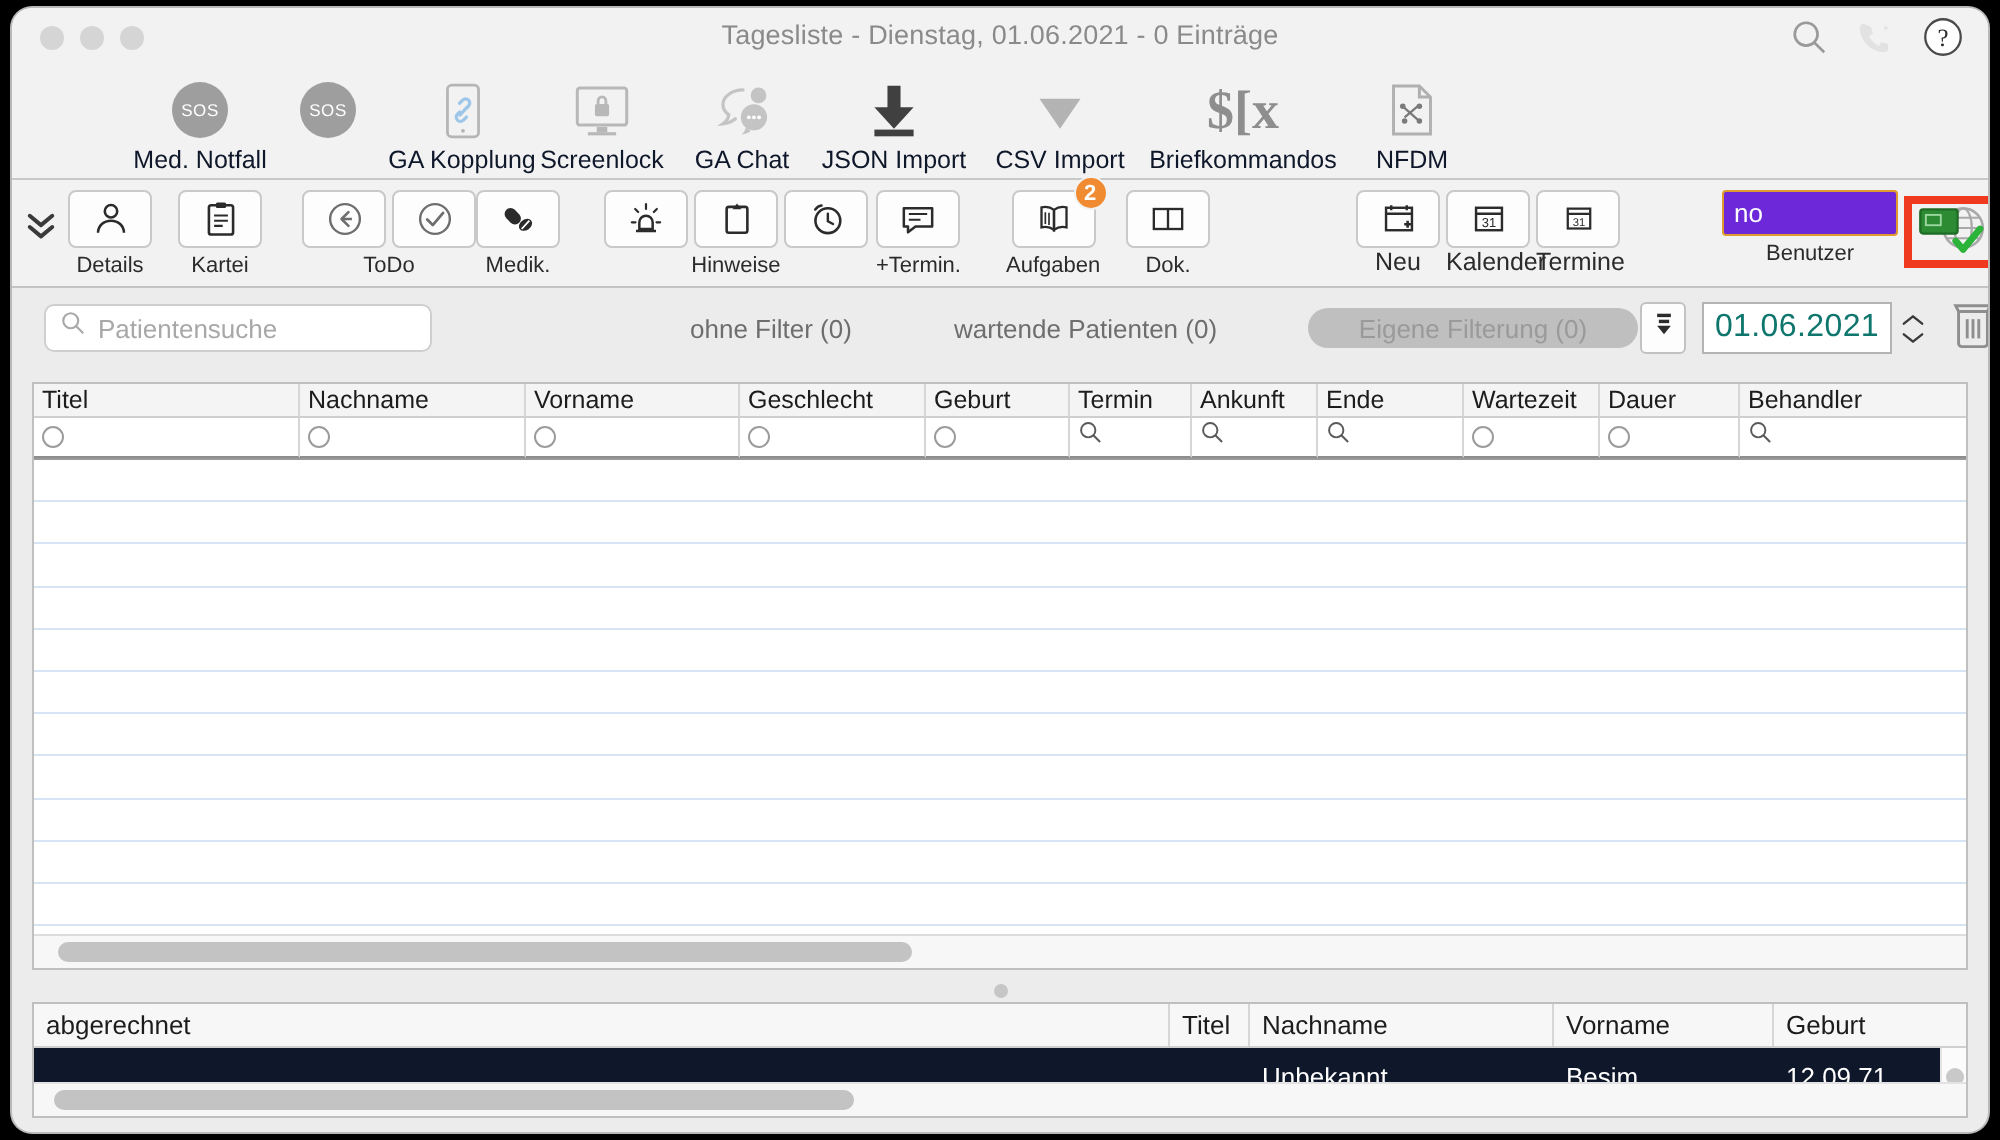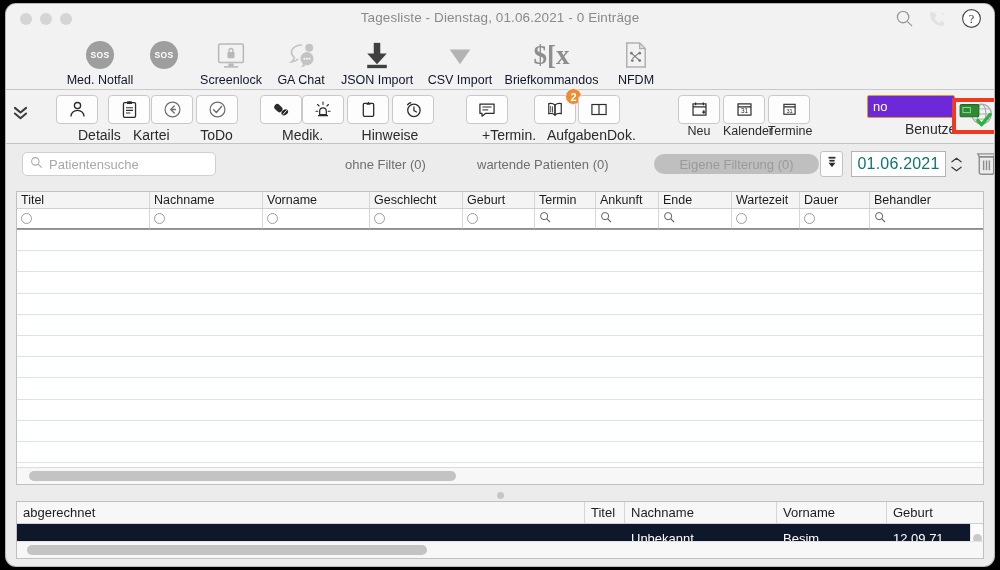--- a/index.html
+++ b/index.html
@@ -76,21 +76,21 @@
     height:34px; display:flex; align-items:center; justify-content:center;
   }
   .tb1-label {
     font-size:12.5px; color:#0f172a; white-space:nowrap;
     margin-top:1px;
   }
   .sos {
     width:28px;height:28px;border-radius:50%;
     background:#9e9e9e;color:#fff;
     display:flex;align-items:center;justify-content:center;
-    font-size:8.5px; font-weight:bold; letter-spacing:.3px;text-align:right;
+    font-size:8.5px; font-weight:normal; letter-spacing:.3px;text-align:right;
   }
   .dollarx {
     font-size:27px; color:#8e8e8e; font-weight:bold;
     font-family:"Liberation Serif", serif;
     line-height:1;
   }
 
   
   .toolbar2 {
     position:relative;
@@ -110,22 +110,22 @@
   .btn-row { display:flex; gap:3px; }
   .fbtn {
     width:42px; height:29px;
     background:#fdfdfd;
     border:1px solid #c9c9c9;
     border-radius:4px;
     display:flex; align-items:center; justify-content:center;
     position:relative;
   }
   .grp-label {
-    font-size:14px; color:#2b2b2b;
-    margin-top:3px; white-space:nowrap;margin-left:44px;
+    font-size:11px; color:#2b2b2b;
+    margin-top:3px; white-space:nowrap;
   }
   .lbl-row { display:flex; gap:3px; }
   .lbl-row span {
     font-size:12.5px; color:#2b2b2b;
     text-align:center; white-space:nowrap;
   }
   .badge {
     position:absolute; top:-8px; right:-7px;
     min-width:17px; height:17px; padding:0 4px;
     border-radius:9px;
@@ -373,20 +373,31 @@
         <div class="tb1-label">Med. Notfall</div>
       </div>
 
       <div class="tb1-item">
         <div class="tb1-icon">
               <div class="sos">SOS</div>
             </div>
         <div class="tb1-label"></div>
       </div>
 
+      <div class="tb1-item wide">
+        <div class="tb1-icon">
+          <svg viewBox="0 0 22 32" width="19" height="29">
+                <rect x="2" y="1" width="18" height="30" rx="2.5" fill="none" stroke="#b5b5b5" stroke-width="1.6"></rect>
+                <circle cx="11" cy="27.5" r="1.1" fill="#b5b5b5"></circle>
+                <path d="M9 11.5l1.8-1.8a2.4 2.4 0 013.4 3.4l-1.3 1.3M13 19.5l-1.8 1.8a2.4 2.4 0 01-3.4-3.4l1.3-1.3" fill="none" stroke="#9ec6e8" stroke-width="1.9" stroke-linecap="round"></path>
+                <line x1="9.3" y1="18.3" x2="12.7" y2="14.5" stroke="#9ec6e8" stroke-width="1.9" stroke-linecap="round"></line>
+              </svg>
+        </div>
+        <div class="tb1-label">GA Kopplung</div>
+      </div>
 
       <div class="tb1-item wide">
         <div class="tb1-icon">
           <svg viewBox="0 0 34 30" width="30" height="27">
             <rect x="3" y="2" width="28" height="21" rx="1.5" fill="none" stroke="#b8b8b8" stroke-width="1.7"></rect>
             <rect x="14" y="24" width="6" height="3" fill="#b8b8b8"></rect>
                 <rect x="9" y="27" width="16" height="1.8" fill="#b8b8b8"></rect>
             <rect x="13" y="11" width="8" height="7" rx="1" fill="#b8b8b8"></rect>
             <path d="M14.8 11V9.2a2.2 2.2 0 014.4 0V11" fill="none" stroke="#b8b8b8" stroke-width="1.6"></path>
           </svg>

